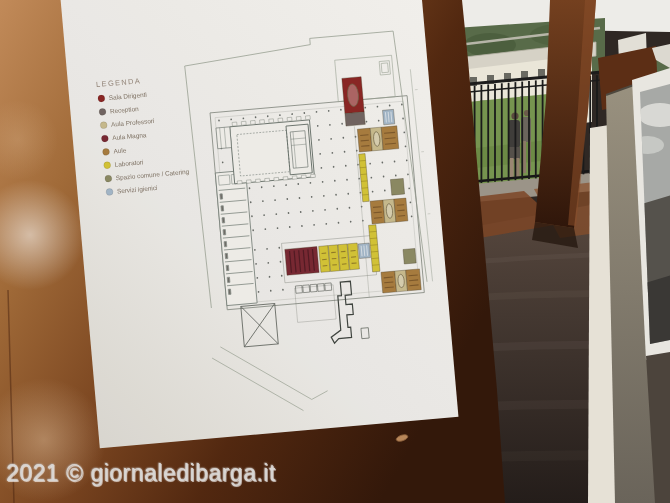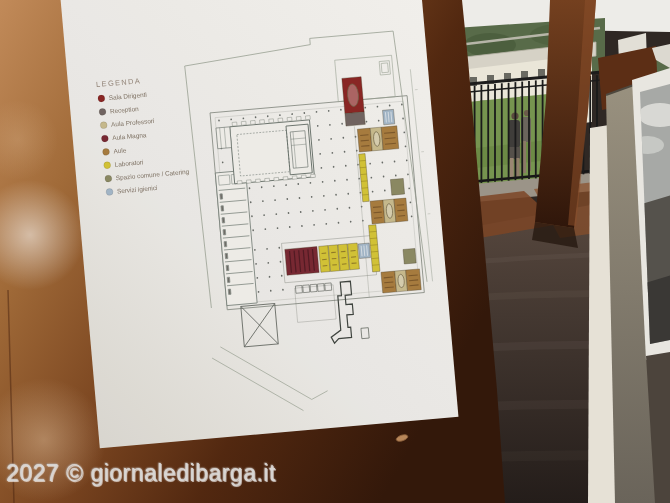--- a/index.html
+++ b/index.html
@@ -611,14 +611,14 @@
         <ellipse cx="648" cy="145" rx="16" ry="9" fill="#c6c8c4"></ellipse>
         <polygon points="638,205 672,195 672,290 638,298" fill="#55524c"></polygon>
         <polygon points="638,285 672,275 672,345 638,350" fill="#3a3835"></polygon>
       </g>
     </g>
     <polygon points="646,356 670,352 670,503 655,503" fill="#4c443c"></polygon>
     <polygon points="652,48 670,44 670,68 656,60" fill="#dcd9d0"></polygon>
   </g>
 </svg>
 
-<div class="watermark">2027 © giornaledibarga.it</div>
+<div class="watermark">2021 © giornaledibarga.it</div>
 </div>
 
 </body></html>

